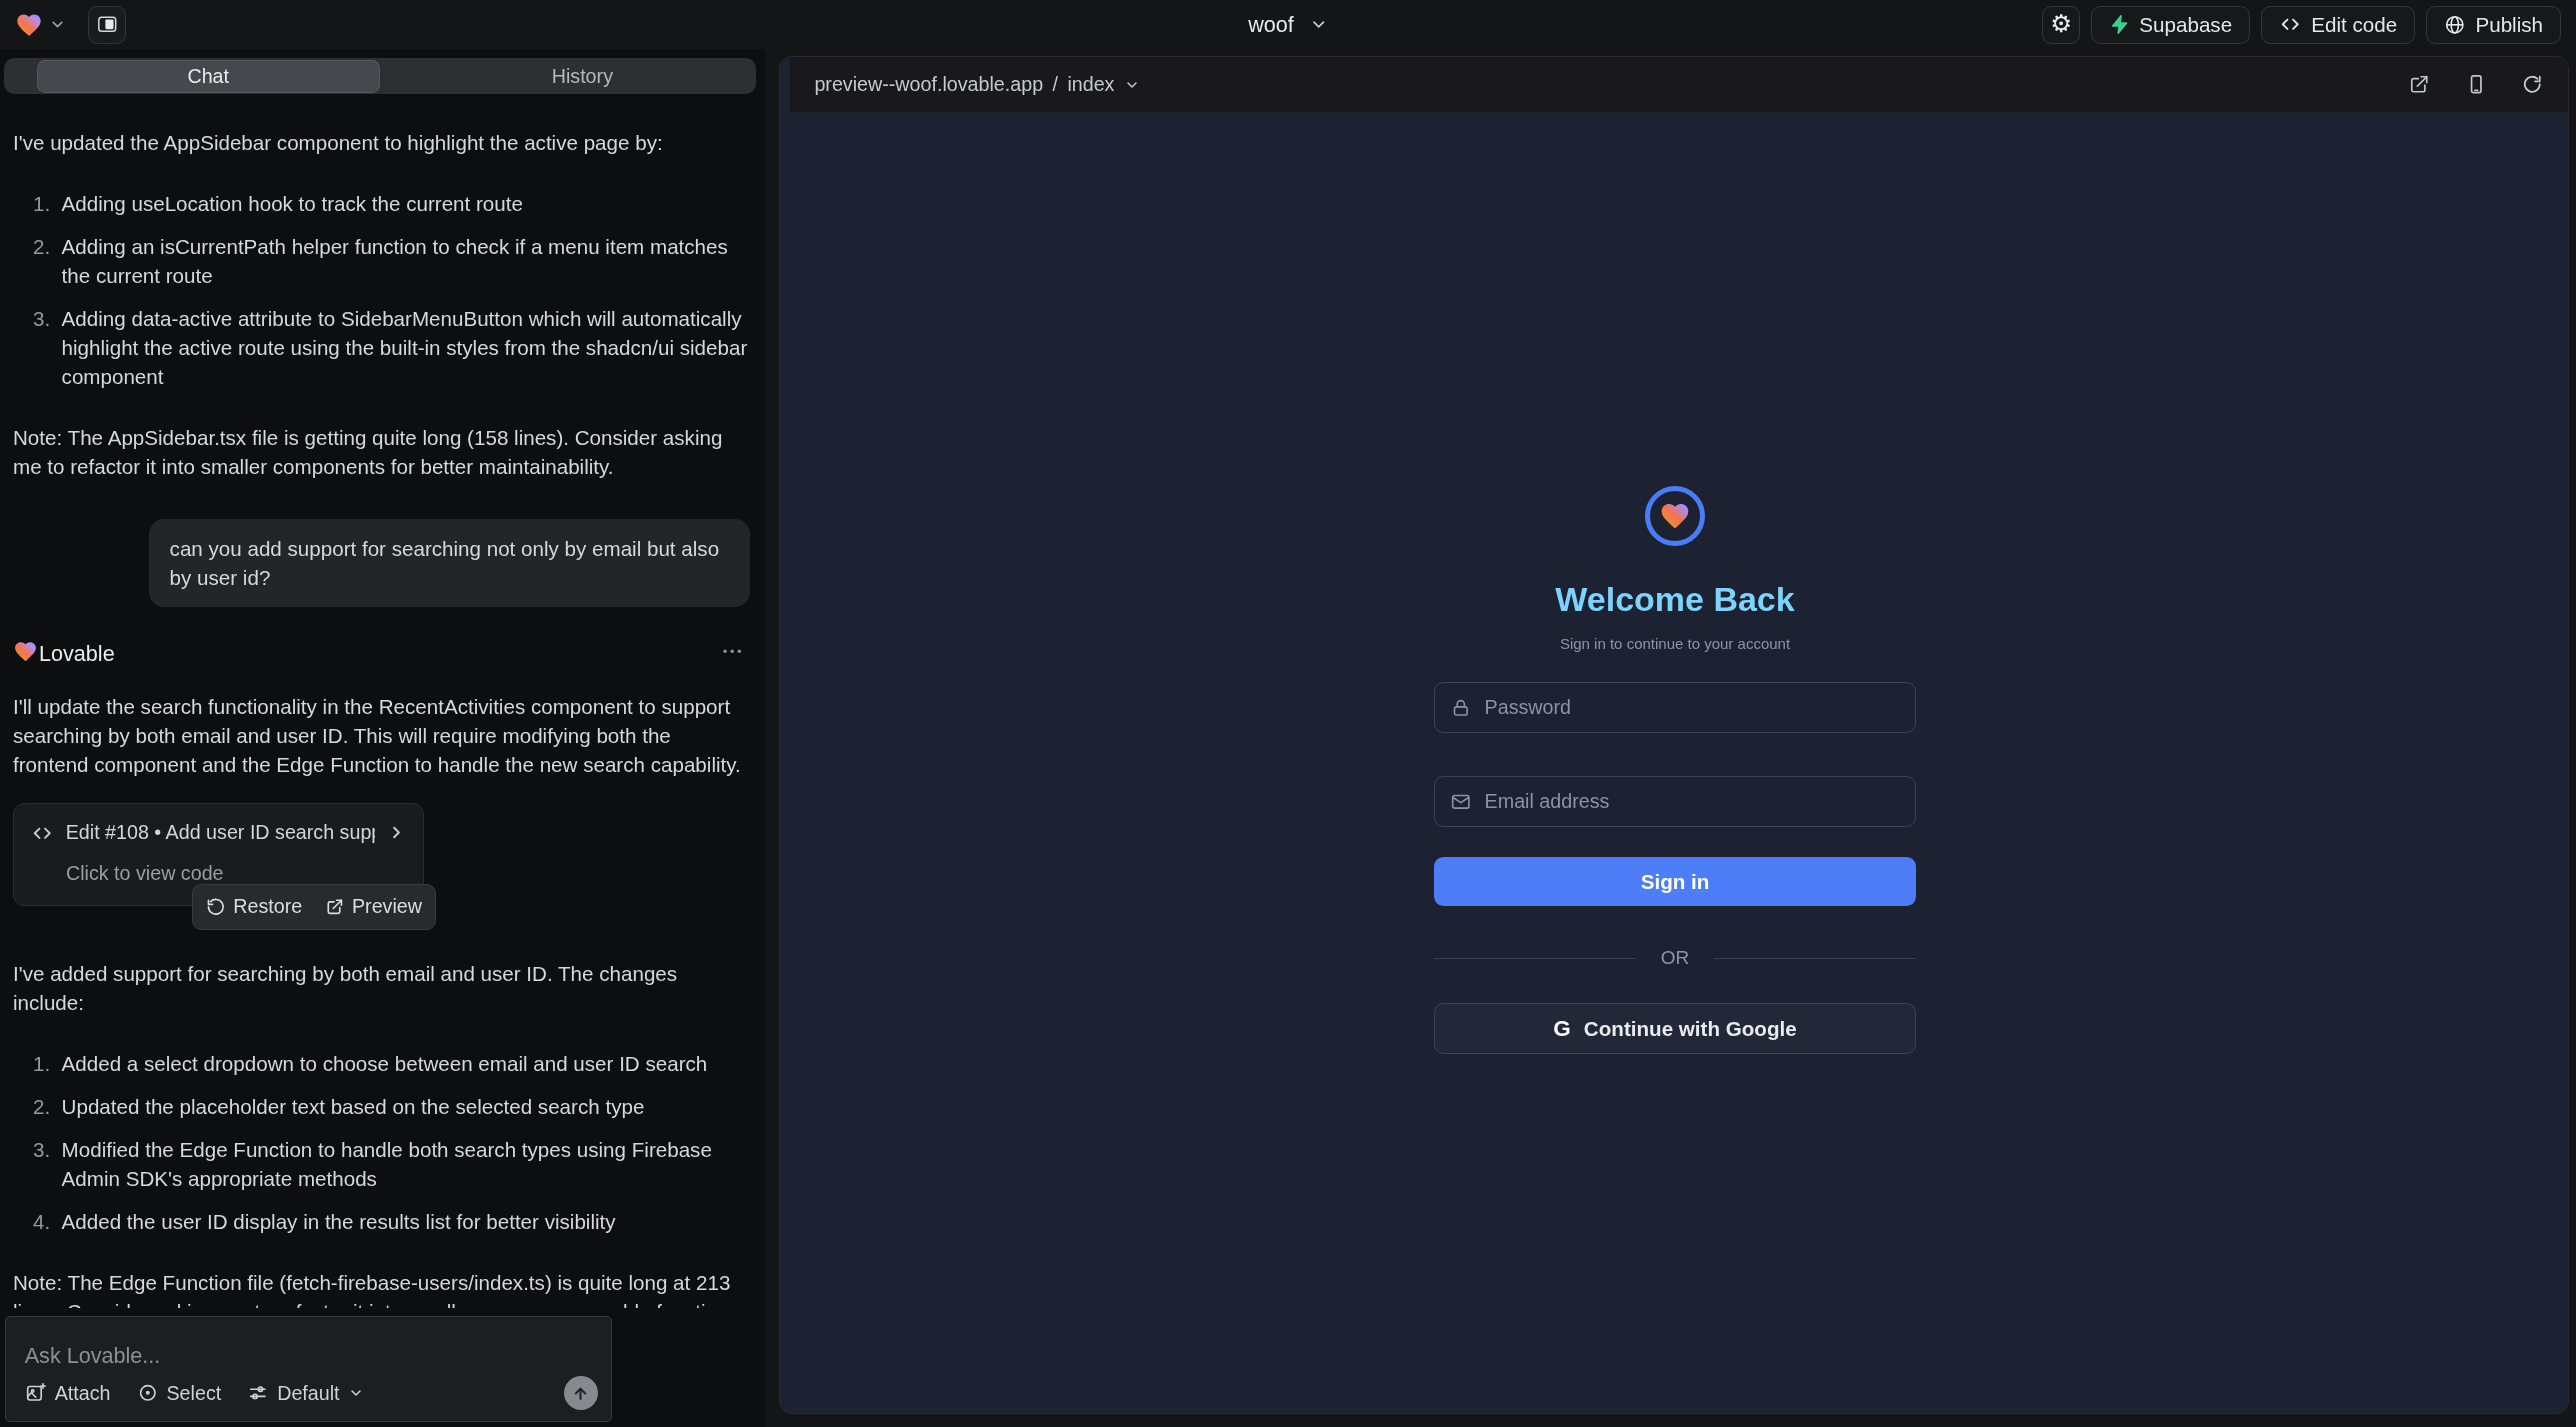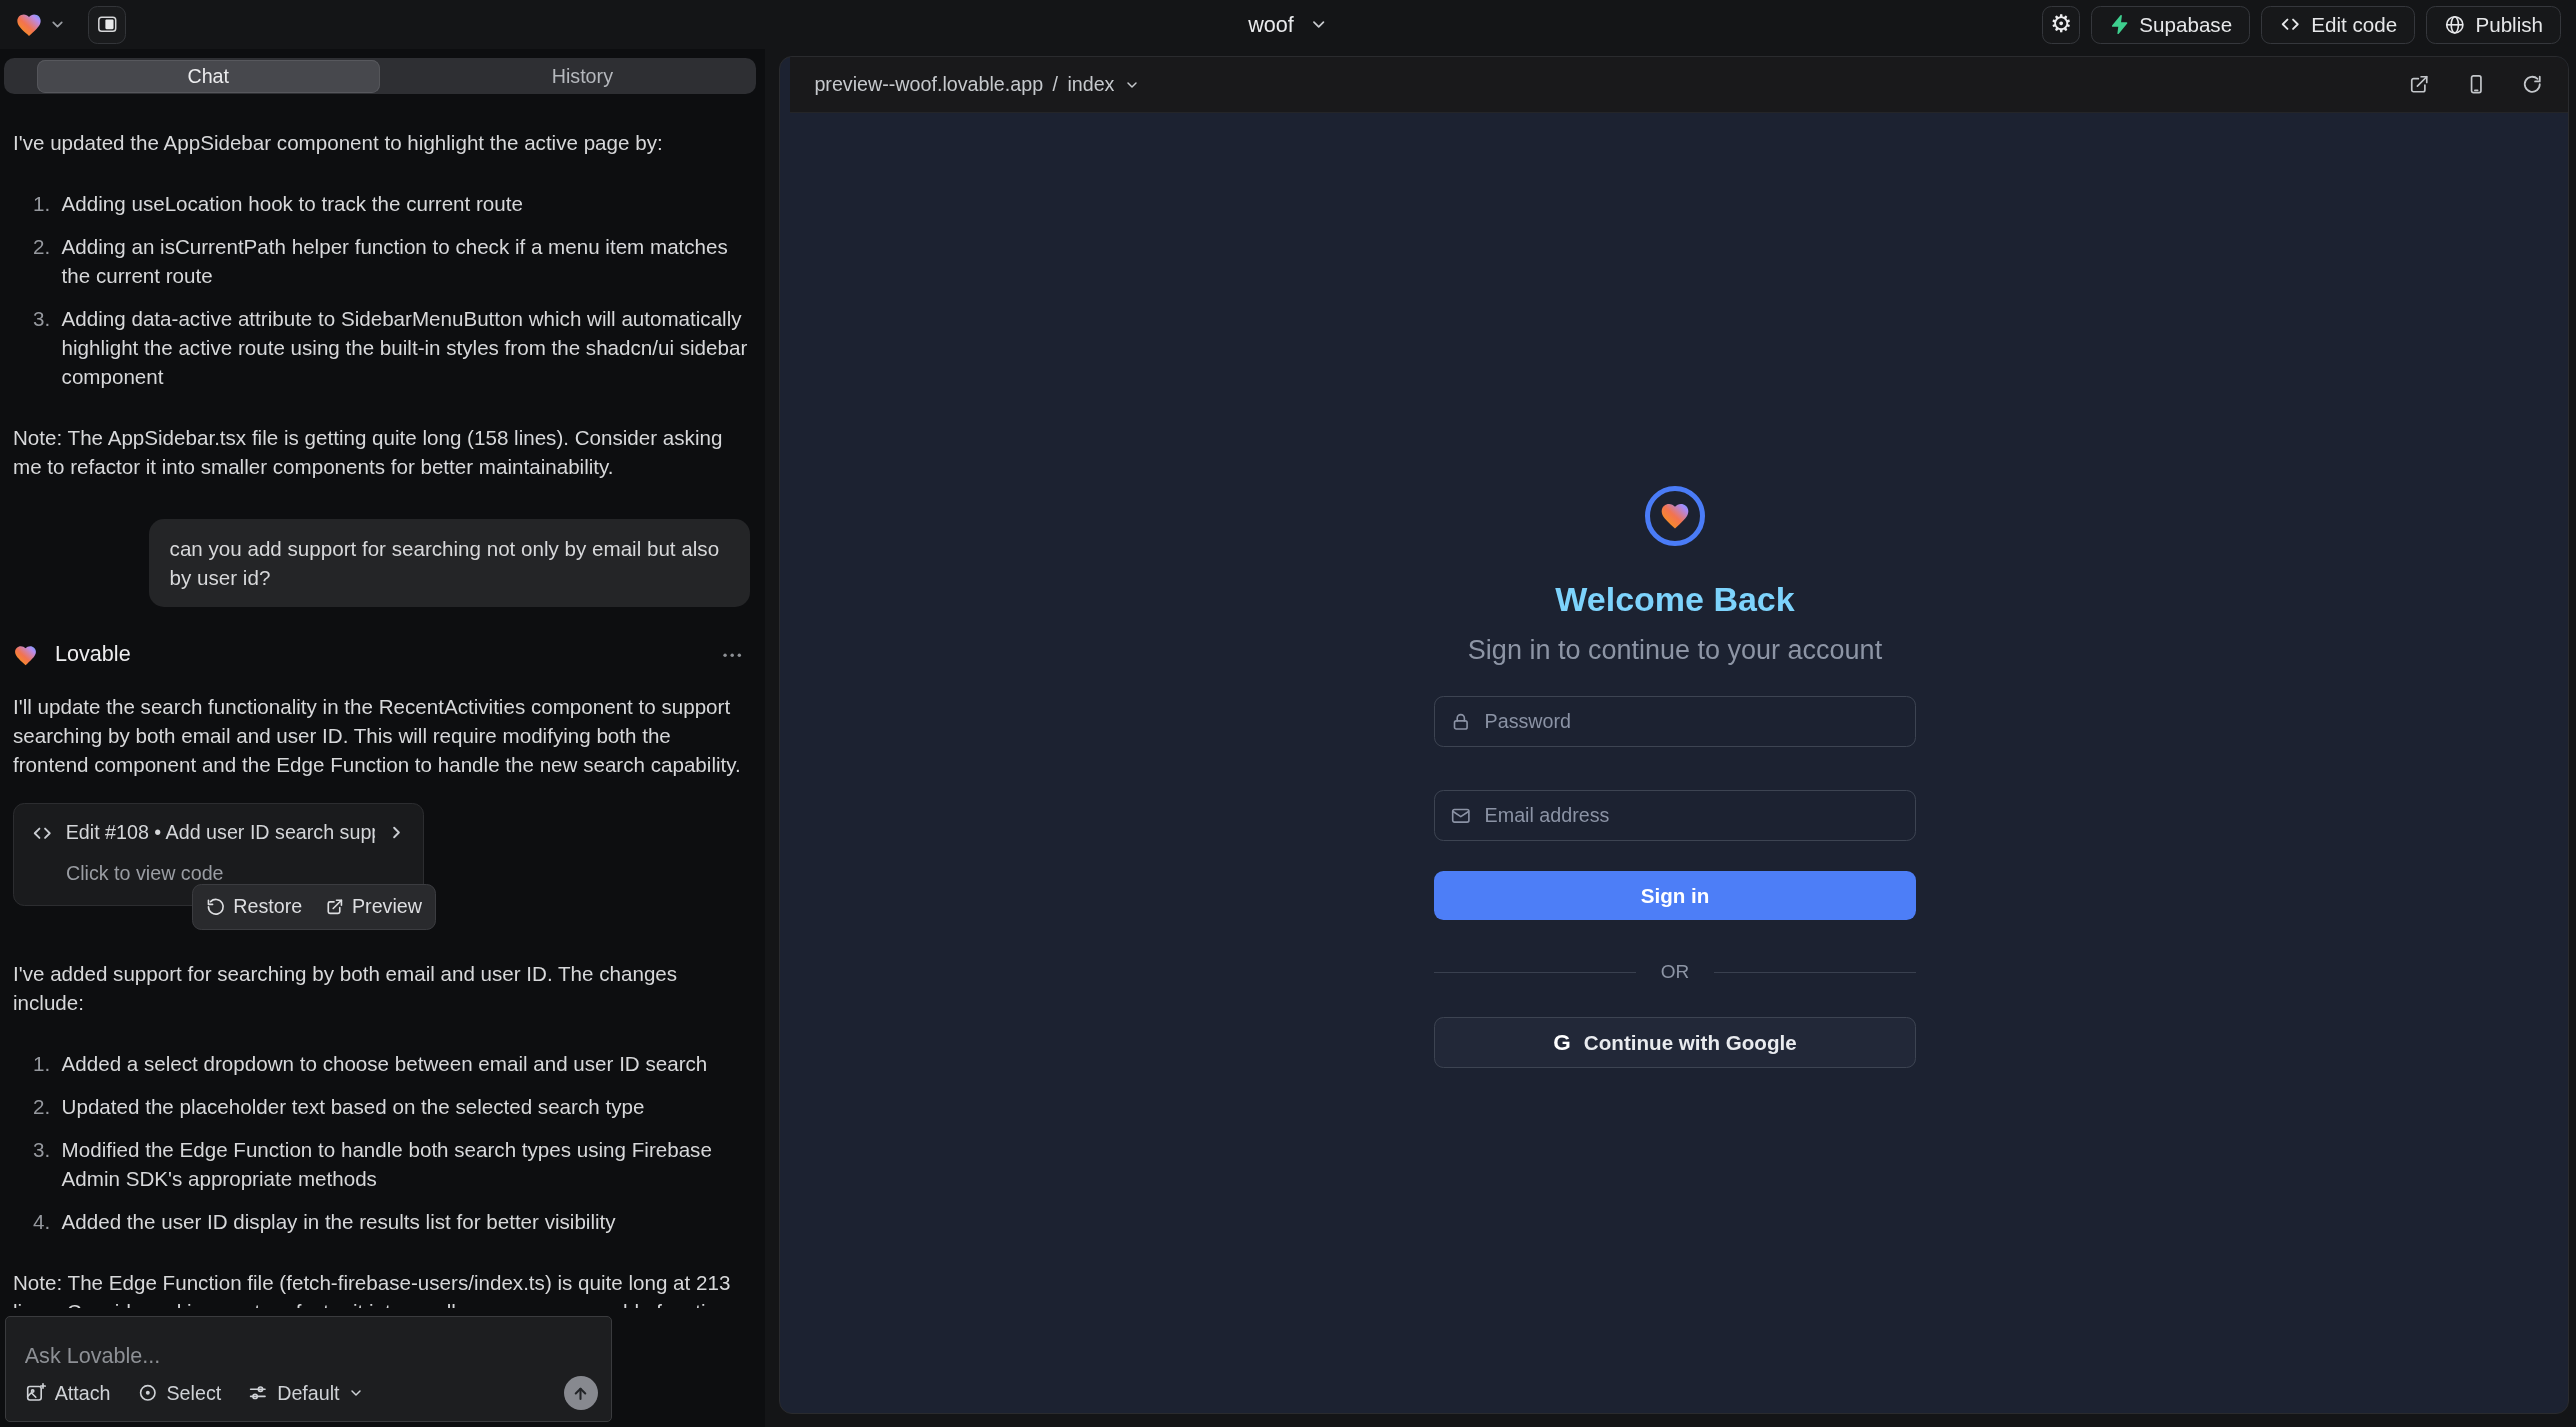--- a/index.html
+++ b/index.html
@@ -37,21 +37,21 @@
   .chat-body { position:absolute; top:58px; left:0; width:765px; bottom:120px;
     padding:20.6px 15px 0 13px; font-size:20.6px; line-height:29px; overflow:hidden; }
   .chat-body p { margin-bottom:24.4px; }
   .chat-body ol { margin:32px 0 32px; padding-left:43px; }
   .chat-body li { margin-bottom:14px; padding-left:5.6px; }
   .chat-body li::marker { color:#95989e; }
 
   .user-row { display:flex; justify-content:flex-end; margin:38px 0 32px; }
   .user-bubble { width:601px; background:#242527; border-radius:15px; padding:15px 20.6px; }
 
-  .lovable-row { display:flex; align-items:flex-end; gap:17px; margin:17px 0 24.4px; }
+  .lovable-row { display:flex; align-items:flex-start; gap:1px; margin:17px 0 24.4px; }
   .lovable-name { font-size:21.6px; color:#ededef; }
   .more-dots { margin-left:auto; margin-right:5.6px; color:#8d9095; cursor:pointer; }
 
   .edit-card { position:relative; width:411px; background:#1a1b1d; border:0.9px solid #2c2d30;
     border-radius:11.3px; padding:14px 17px 17px; margin:5.6px 0 53px; cursor:pointer; }
   .edit-card-row1 { display:flex; align-items:center; gap:12.2px; font-size:19.7px; color:#d4d6d9; }
   .edit-card-title { flex:1; white-space:nowrap; overflow:hidden; }
   .edit-card-sub { margin:11.3px 0 0 35px; font-size:19.7px; color:#9a9da3; }
   .card-toolbar { position:absolute; right:-13px; bottom:-25px; display:flex; align-items:center;
     gap:22.5px; background:#292a2d; border:0.9px solid #3b3c40; border-radius:9.4px;
@@ -76,21 +76,21 @@
     border-bottom:0.9px solid #242528; display:flex; align-items:center; padding:0 24.4px;
     font-size:19.7px; color:#c6c9cd; }
   .url-group { display:flex; align-items:center; gap:9.4px; cursor:pointer; }
   .preview-tools { margin-left:auto; display:flex; align-items:center; gap:34px; color:#c3c6ca; }
   .pv-icon { cursor:pointer; }
 
   .login-col { position:absolute; left:654px; top:429px; width:482px; text-align:center; }
   .login-logo { width:60px; height:60px; border-radius:50%; border:5.6px solid #4a7cf7;
     margin:0 auto; display:flex; align-items:center; justify-content:center; }
   .login-title { margin-top:34px; font-size:34px; font-weight:bold; color:#7dd3fc; }
-  .login-sub { margin-top:16px; font-size:27px; color:#8d95a5; }
+  .login-sub { margin-top:16px; font-size:15px; color:#8d95a5; }
   .field { margin-top:30px; height:51px; border:0.9px solid #3d4452; border-radius:9.4px;
     display:flex; align-items:center; gap:13px; padding:0 15px; color:#8b93a5; }
   .field.first { margin-top:43px; }
   .field input { flex:1; background:transparent; border:none; outline:none;
     font:19.7px "Liberation Sans","DejaVu Sans",sans-serif; color:#e8eaee; }
   .field input::placeholder { color:#8b93a5; }
   .signin-btn { margin-top:30px; height:49px; width:100%; border:none; border-radius:9.4px;
     background:#4d7ef7; color:#ffffff; font:bold 20.6px "Liberation Sans","DejaVu Sans",sans-serif; cursor:pointer;text-align:center; }
   .or-row { margin-top:41px; display:flex; align-items:center; }
   .or-line { flex:1; height:0.9px; background:#39404f; }

